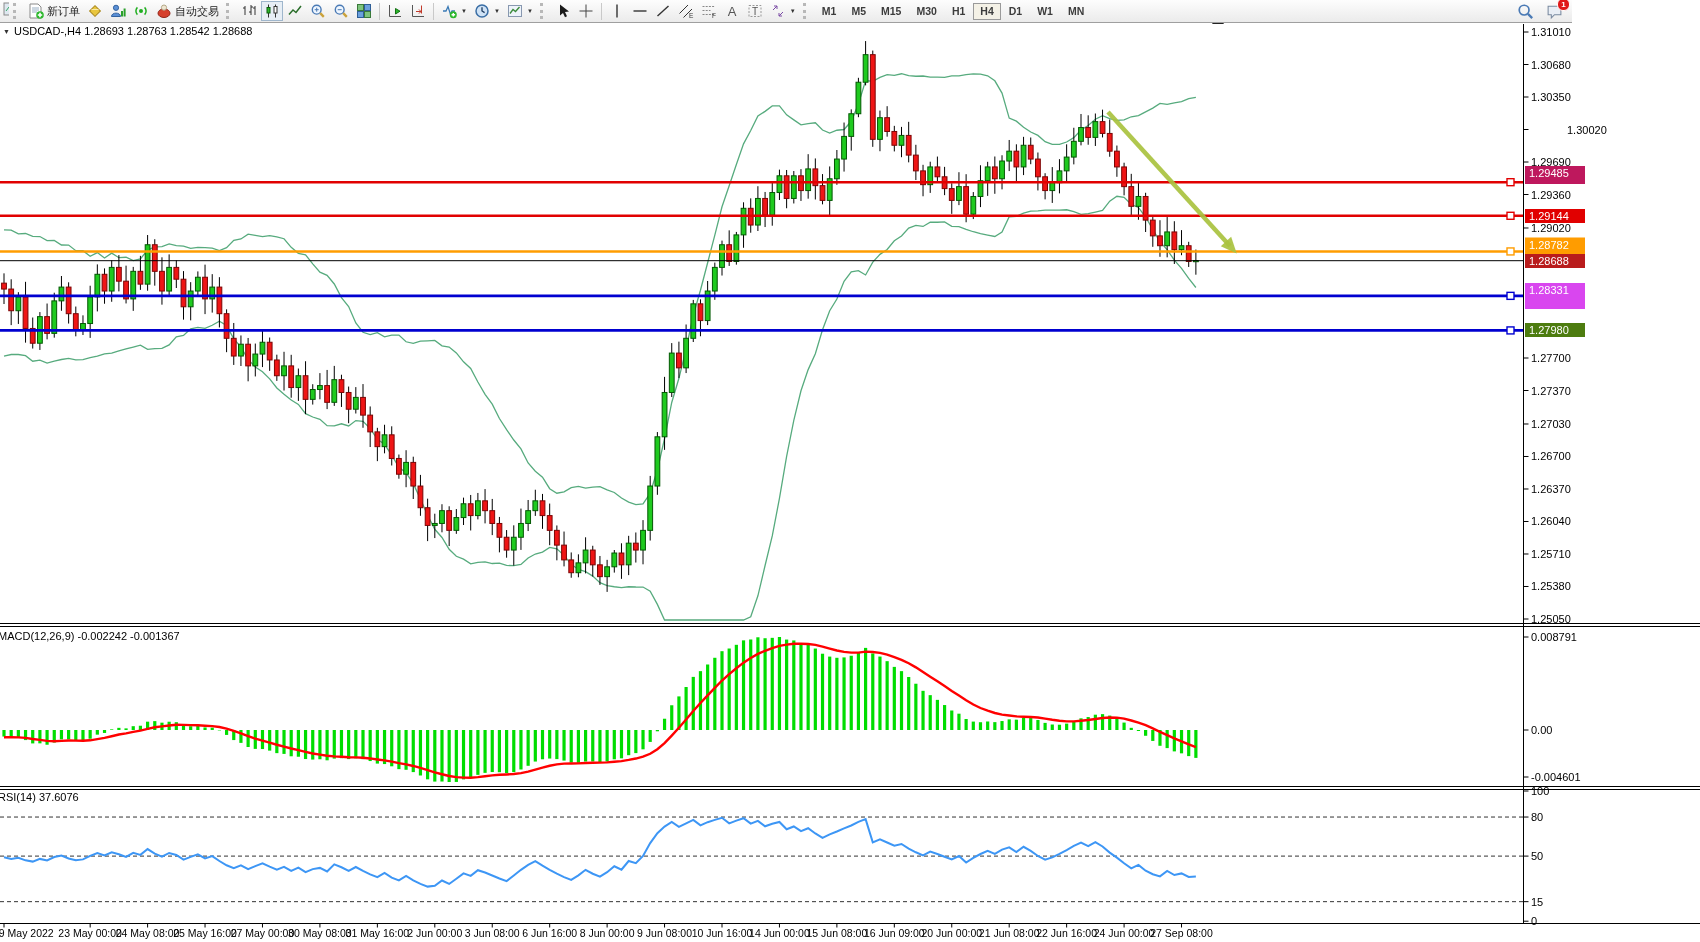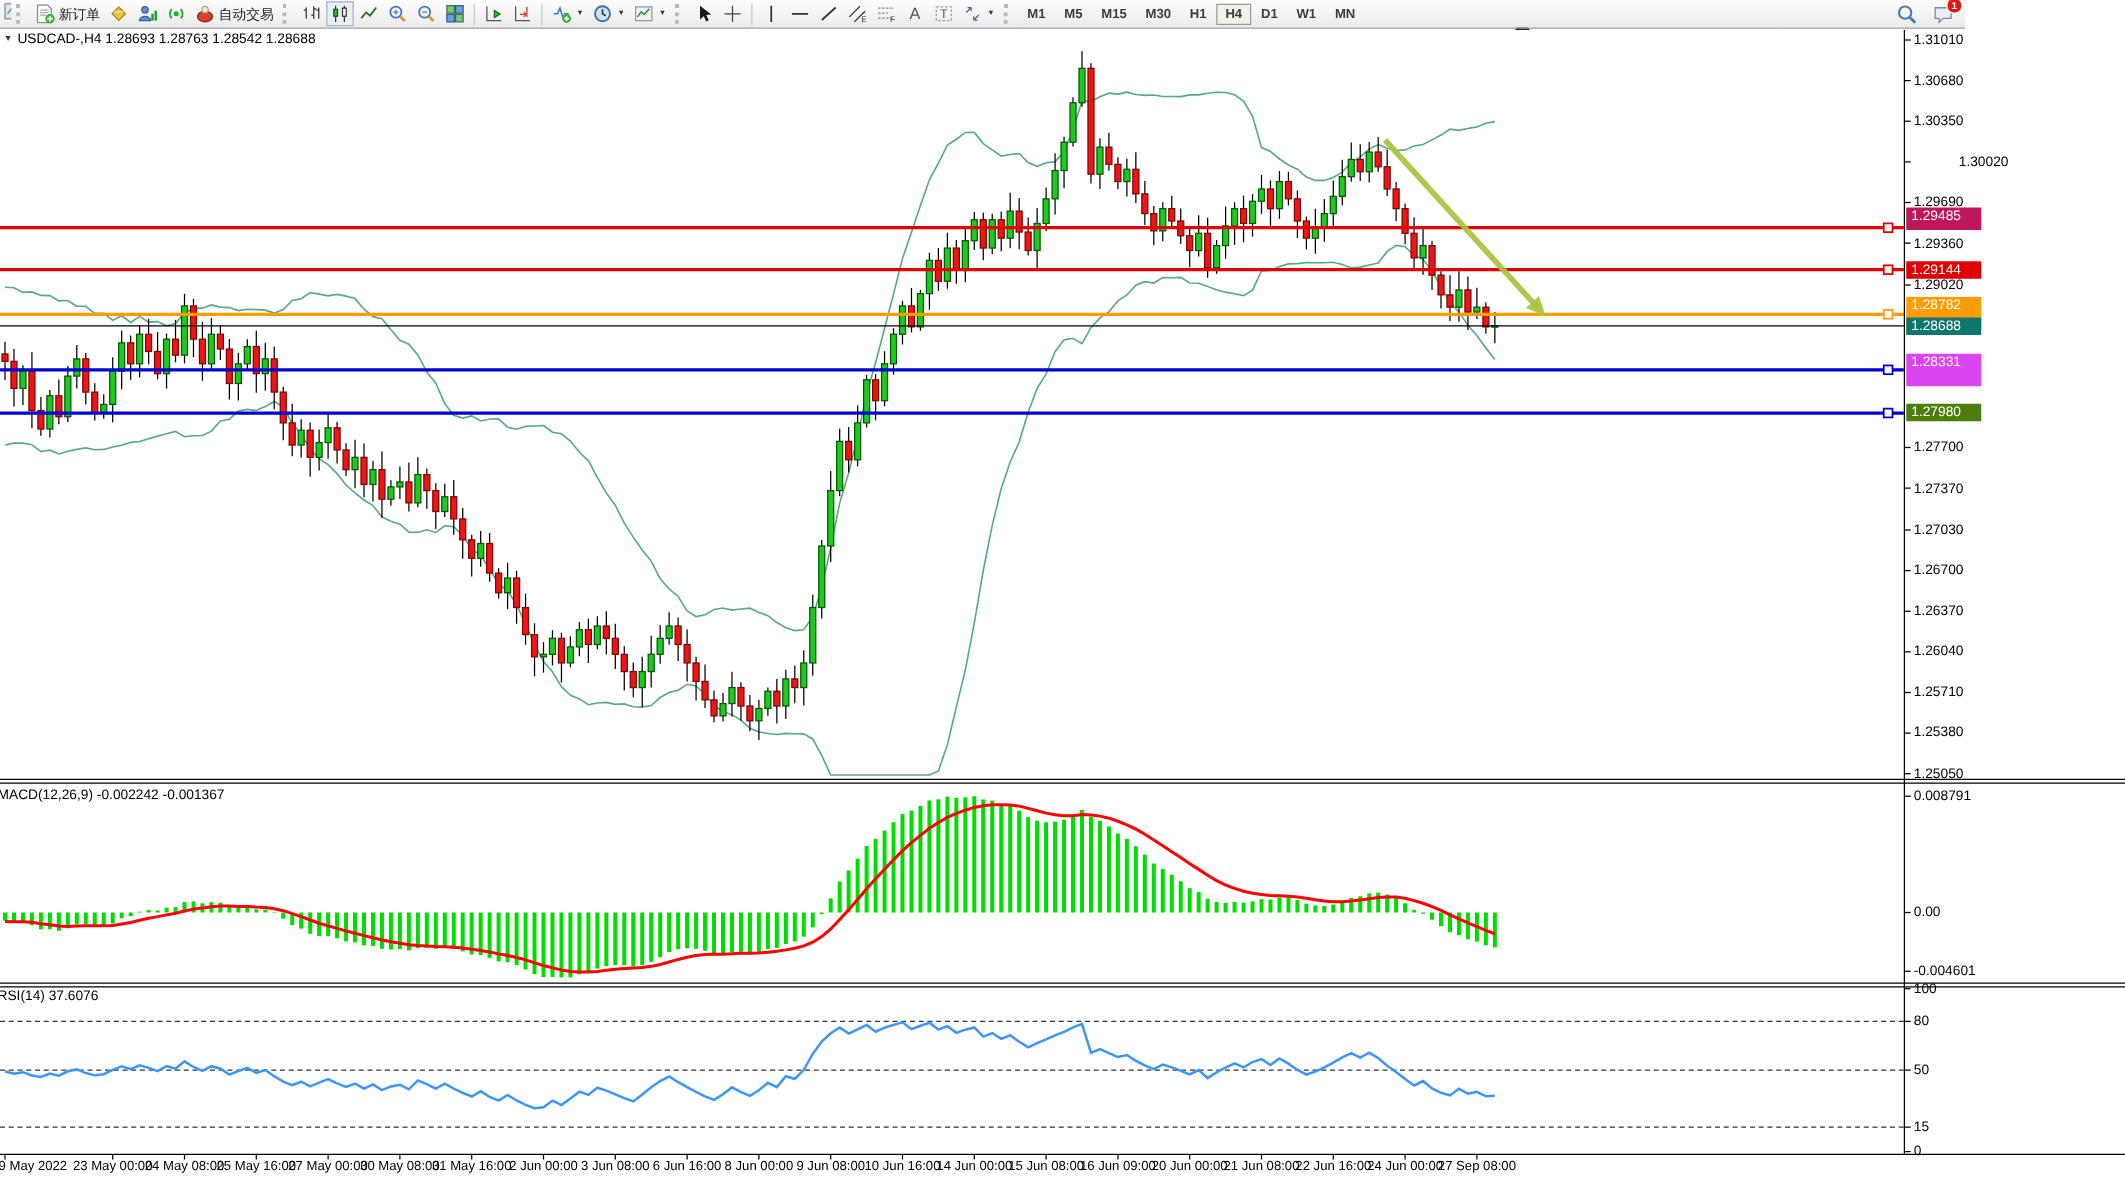--- a/index.html
+++ b/index.html
@@ -837,21 +837,21 @@
       <span>USDCAD-,H4  1.28693 1.28763 1.28542 1.28688</span>
     </div>
     <div class="ind-label" style="top:630px">MACD(12,26,9) -0.002242 -0.001367</div>
     <div class="ind-label" style="top:791px">RSI(14) 37.6076</div>
 
   <div style="position: absolute; left: 1525px; top: 175px; min-width: 52px; padding: 0px 4px; height: 18px; line-height: 14px; font-size: 11px; color: rgb(255, 255, 255); transform: translateY(-50%); background: #be185d;">1.29485</div>
       <div style="position: absolute; left: 1525px; top: 215.782px; min-width: 52px; padding: 0px 4px; height: 14px; line-height: 14px; font-size: 11px; color: rgb(255, 255, 255); transform: translateY(-50%); background: rgb(225, 0, 0);">1.29144</div>
       <div style="position: absolute; left: 1525px; top: 251.436px; min-width: 52px; padding: 0px 4px; height: 27px; line-height: 14px; font-size: 11px; color: rgb(255, 255, 255); transform: translateY(-50%); background: rgb(255, 156, 0);">1.28782</div>
       <div style="position: absolute; left: 1525px; top: 295.855px; min-width: 52px; padding: 0px 4px; height: 26px; line-height: 14px; font-size: 11px; color: rgb(255, 255, 255); transform: translateY(-50%); background: #d946ef;">1.28331</div>
       <div style="position: absolute; left: 1525px; top: 330.424px; min-width: 52px; padding: 0px 4px; height: 14px; line-height: 14px; font-size: 11px; color: rgb(255, 255, 255); transform: translateY(-50%); background: #4d7c0f;">1.27980</div>
-      <div style="position: absolute; left: 1525px; top: 260.694px; min-width: 52px; padding: 0px 4px; height: 14px; line-height: 14px; font-size: 11px; color: rgb(255, 255, 255); transform: translateY(-50%); background: #0f766e;">1.28688</div>
+      <div style="position: absolute; left: 1525px; top: 260.694px; min-width: 52px; padding: 0px 4px; height: 14px; line-height: 14px; font-size: 11px; color: rgb(255, 255, 255); transform: translateY(-50%); background: #b91c1c;">1.28688</div>
       <div style="position: absolute; left: 1531px; top: 32px; font-size: 11px; transform: translateY(-50%);">1.31010</div>
       <div style="position: absolute; left: 1531px; top: 64.5017px; font-size: 11px; transform: translateY(-50%);">1.30680</div>
       <div style="position: absolute; left: 1531px; top: 97.0034px; font-size: 11px; transform: translateY(-50%);">1.30350</div>
       <div style="position: absolute; left: 1531px; top: 129.505px; font-size: 11px; transform: translateY(-50%); margin-left: 36px;">1.30020</div>
       <div style="position: absolute; left: 1531px; top: 162.007px; font-size: 11px; transform: translateY(-50%);">1.29690</div>
       <div style="position: absolute; left: 1531px; top: 194.508px; font-size: 11px; transform: translateY(-50%);">1.29360</div>
       <div style="position: absolute; left: 1531px; top: 227.995px; font-size: 11px; transform: translateY(-50%);">1.29020</div>
       <div style="position: absolute; left: 1531px; top: 358.002px; font-size: 11px; transform: translateY(-50%);">1.27700</div>
       <div style="position: absolute; left: 1531px; top: 390.503px; font-size: 11px; transform: translateY(-50%);">1.27370</div>
       <div style="position: absolute; left: 1531px; top: 423.99px; font-size: 11px; transform: translateY(-50%);">1.27030</div>

